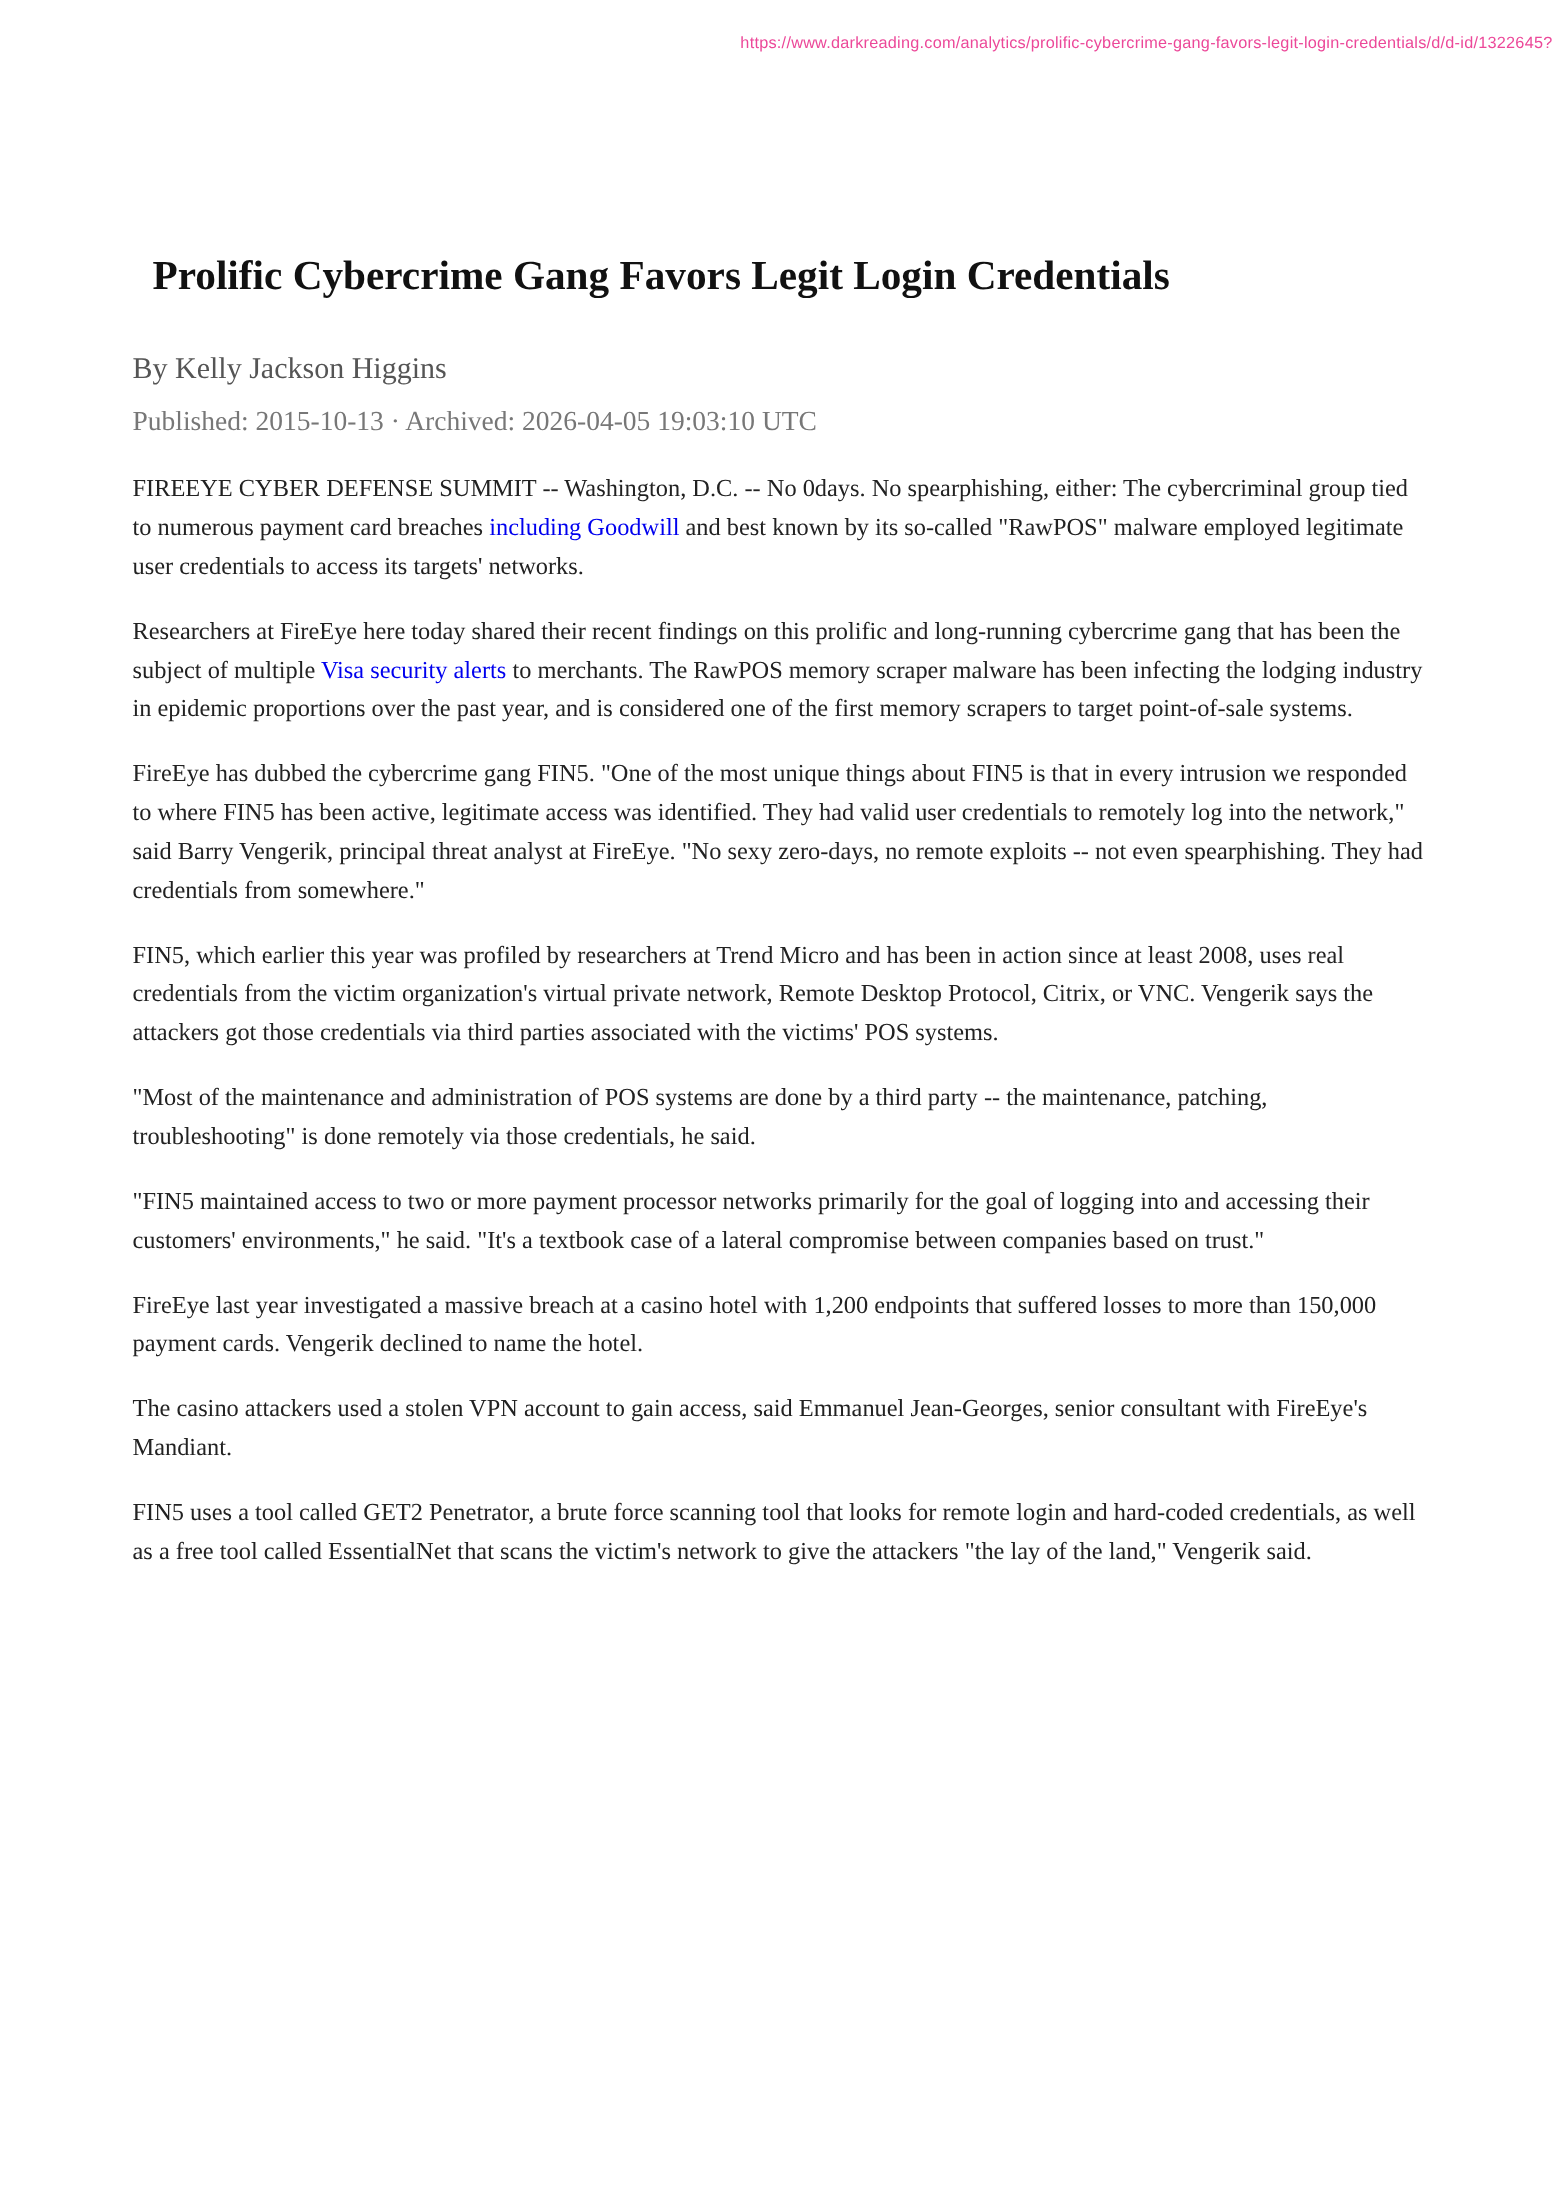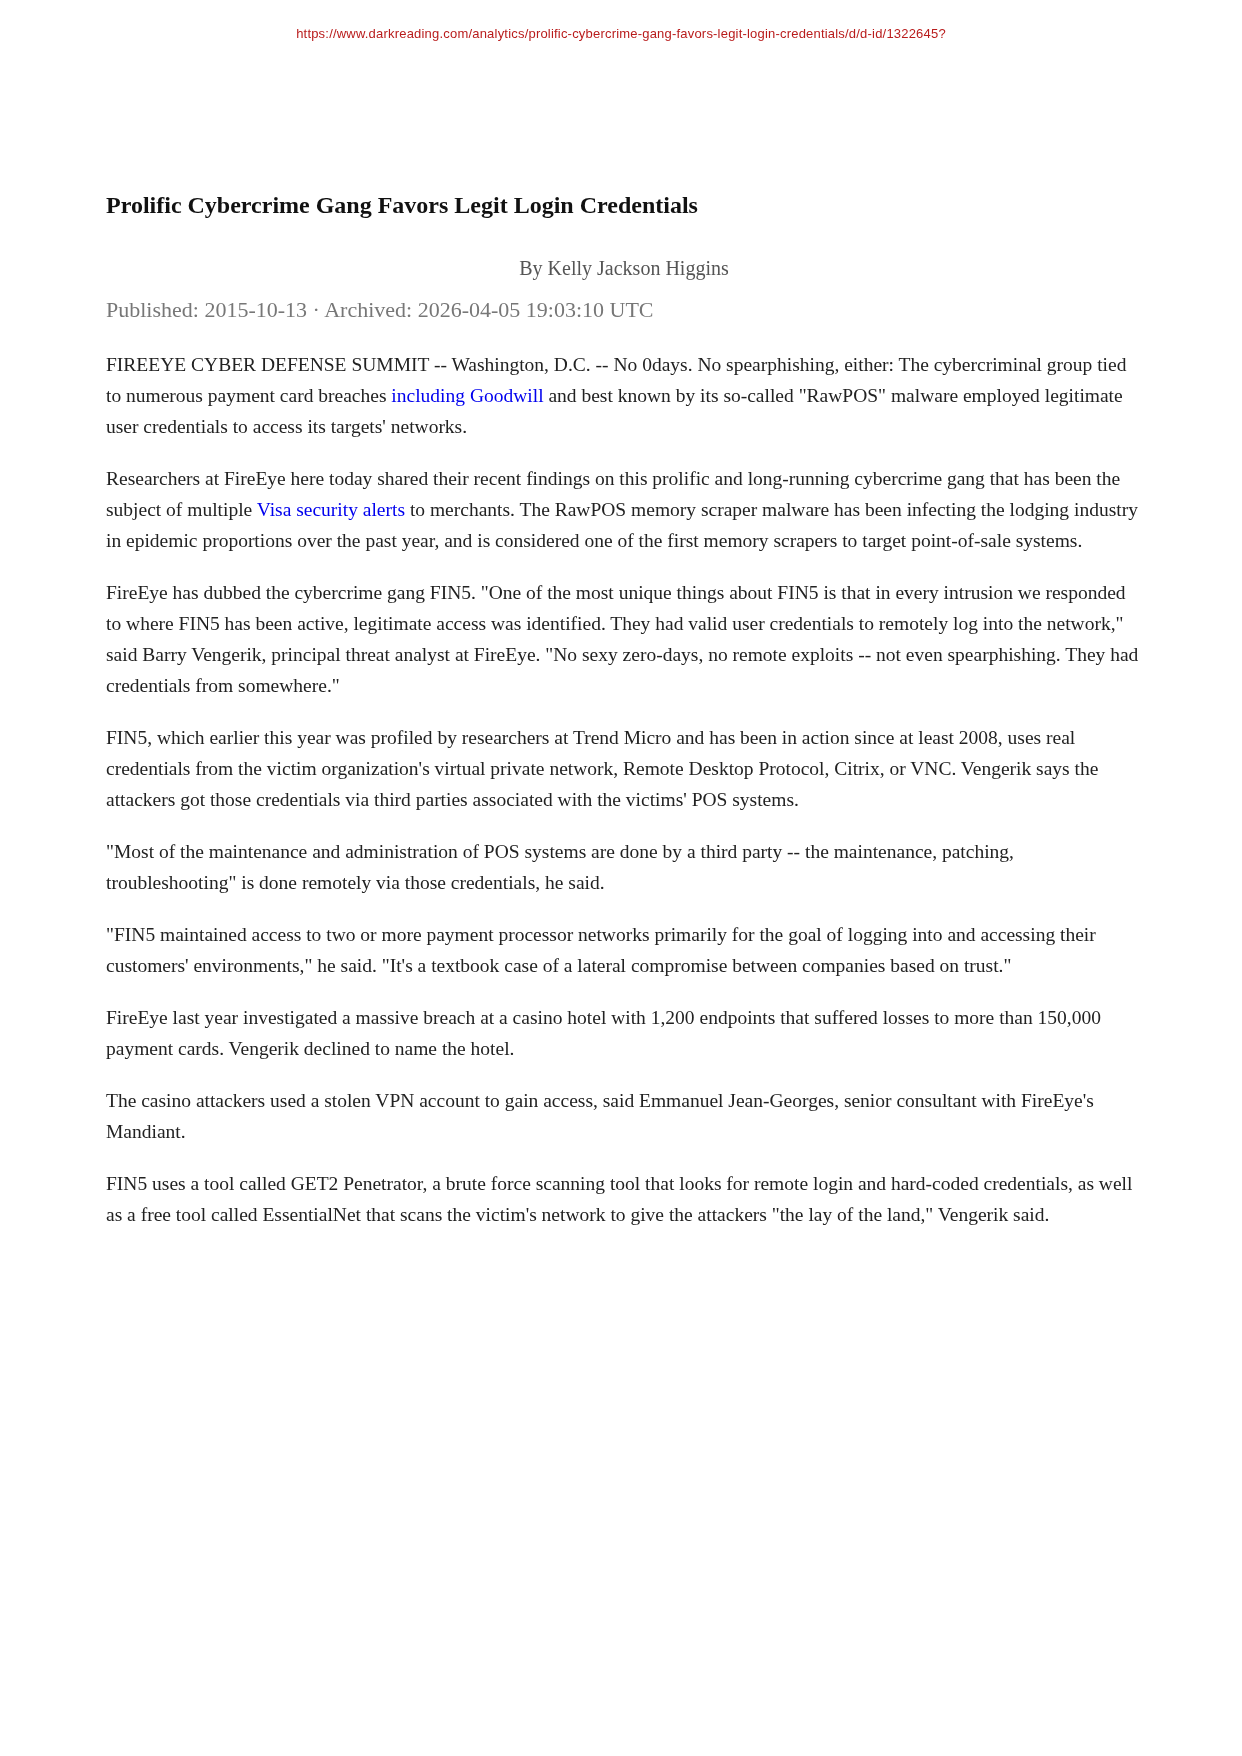--- a/index.html
+++ b/index.html
@@ -13,46 +13,45 @@
     height: 1756px;
     font-family: "Liberation Serif", serif;
     color: #222222;
     overflow: hidden;
   }
   .url-bar {
     position: absolute;
     top: 26px;
     left: 0;
     right: 0;
-    text-align: center;
+    text-align: right;
     font-family: "Liberation Sans", sans-serif;
     font-size: 13px;
-    color: #b91c1c;
+    color: #ec4899;
     letter-spacing: 0.2px;
   }
   .article {
     position: absolute;
     left: 106px;
     top: 185px;
     width: 1036px;
   }
   .article h1 {
-    margin: 0;
+    margin: 16px;
     font-family: "Liberation Serif", serif;
     font-weight: bold;
-    font-size: 24px;
+    font-size: 33px;
     line-height: 40px;
     color: #111111;
   }
   .byline {
-    margin-top: 30px;
-    font-size: 20px;
+    margin-top: 41px;
+    font-size: 24px;
     line-height: 26px;
     color: #555555;
-    text-align: center;
   }
   .dateline {
     margin-top: 18px;
     font-size: 22px;
     line-height: 22px;
     color: #777777;
   }
   .article-body {
     margin-top: 28px;
   }

